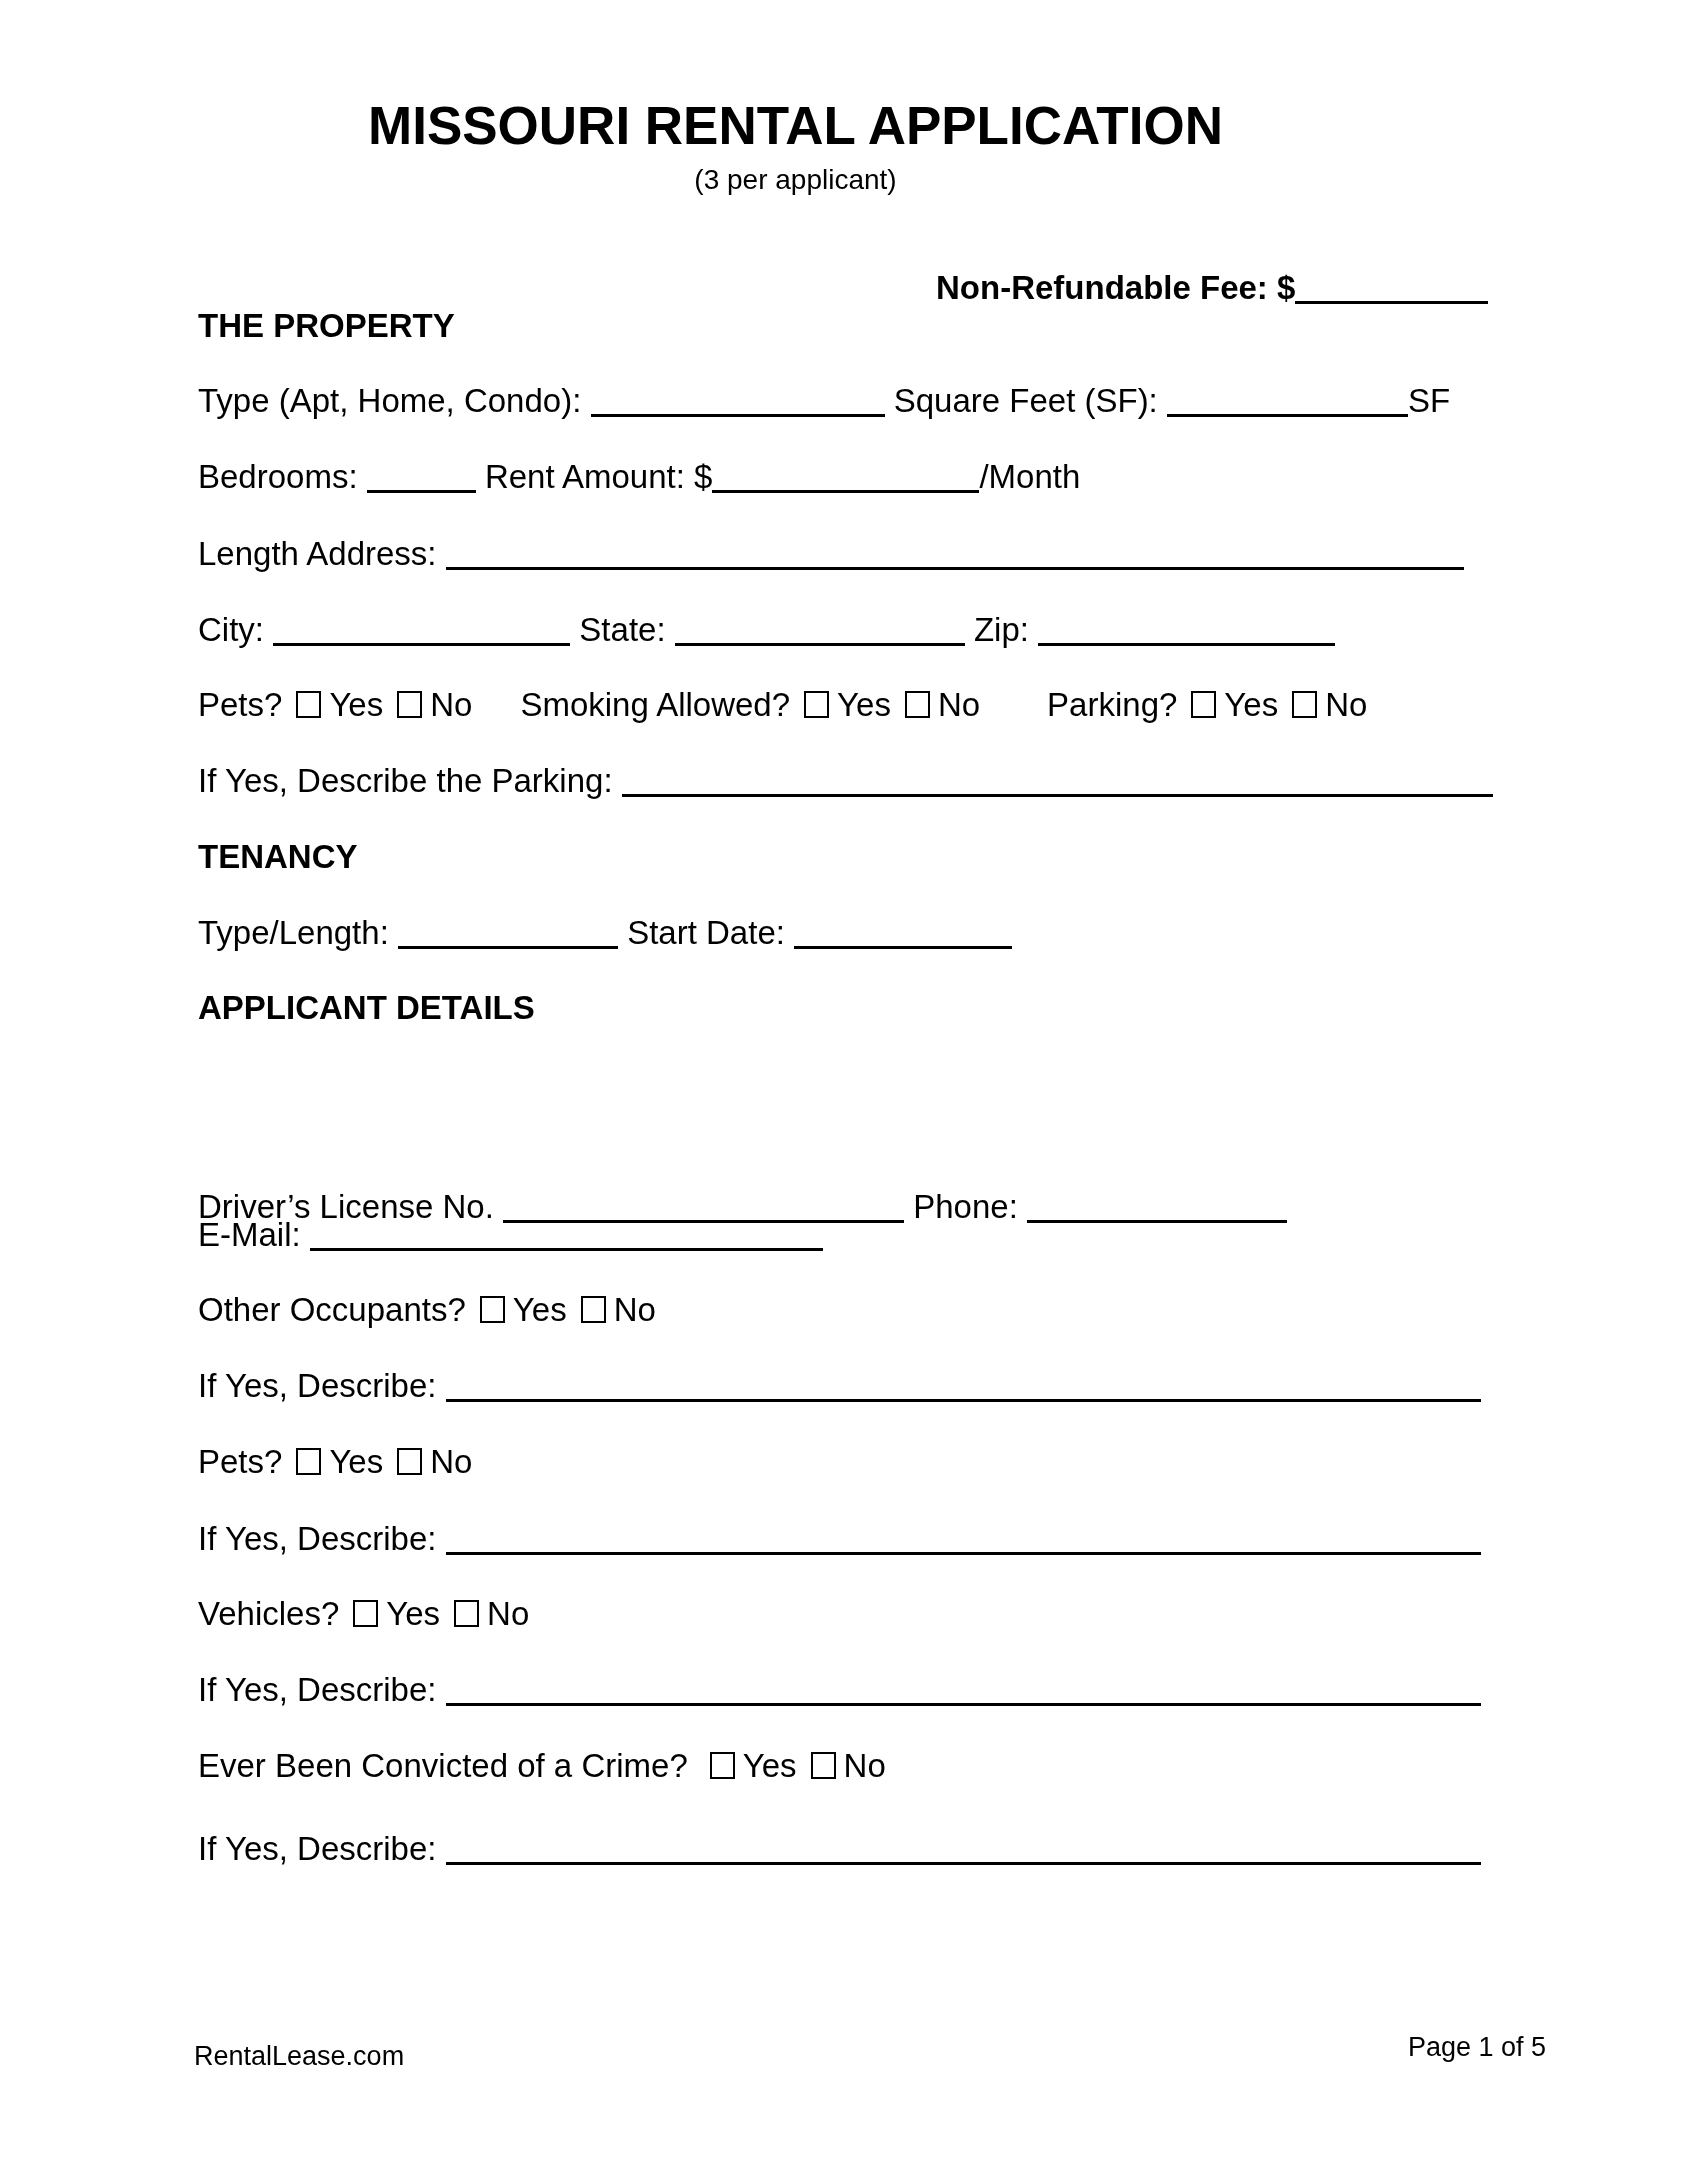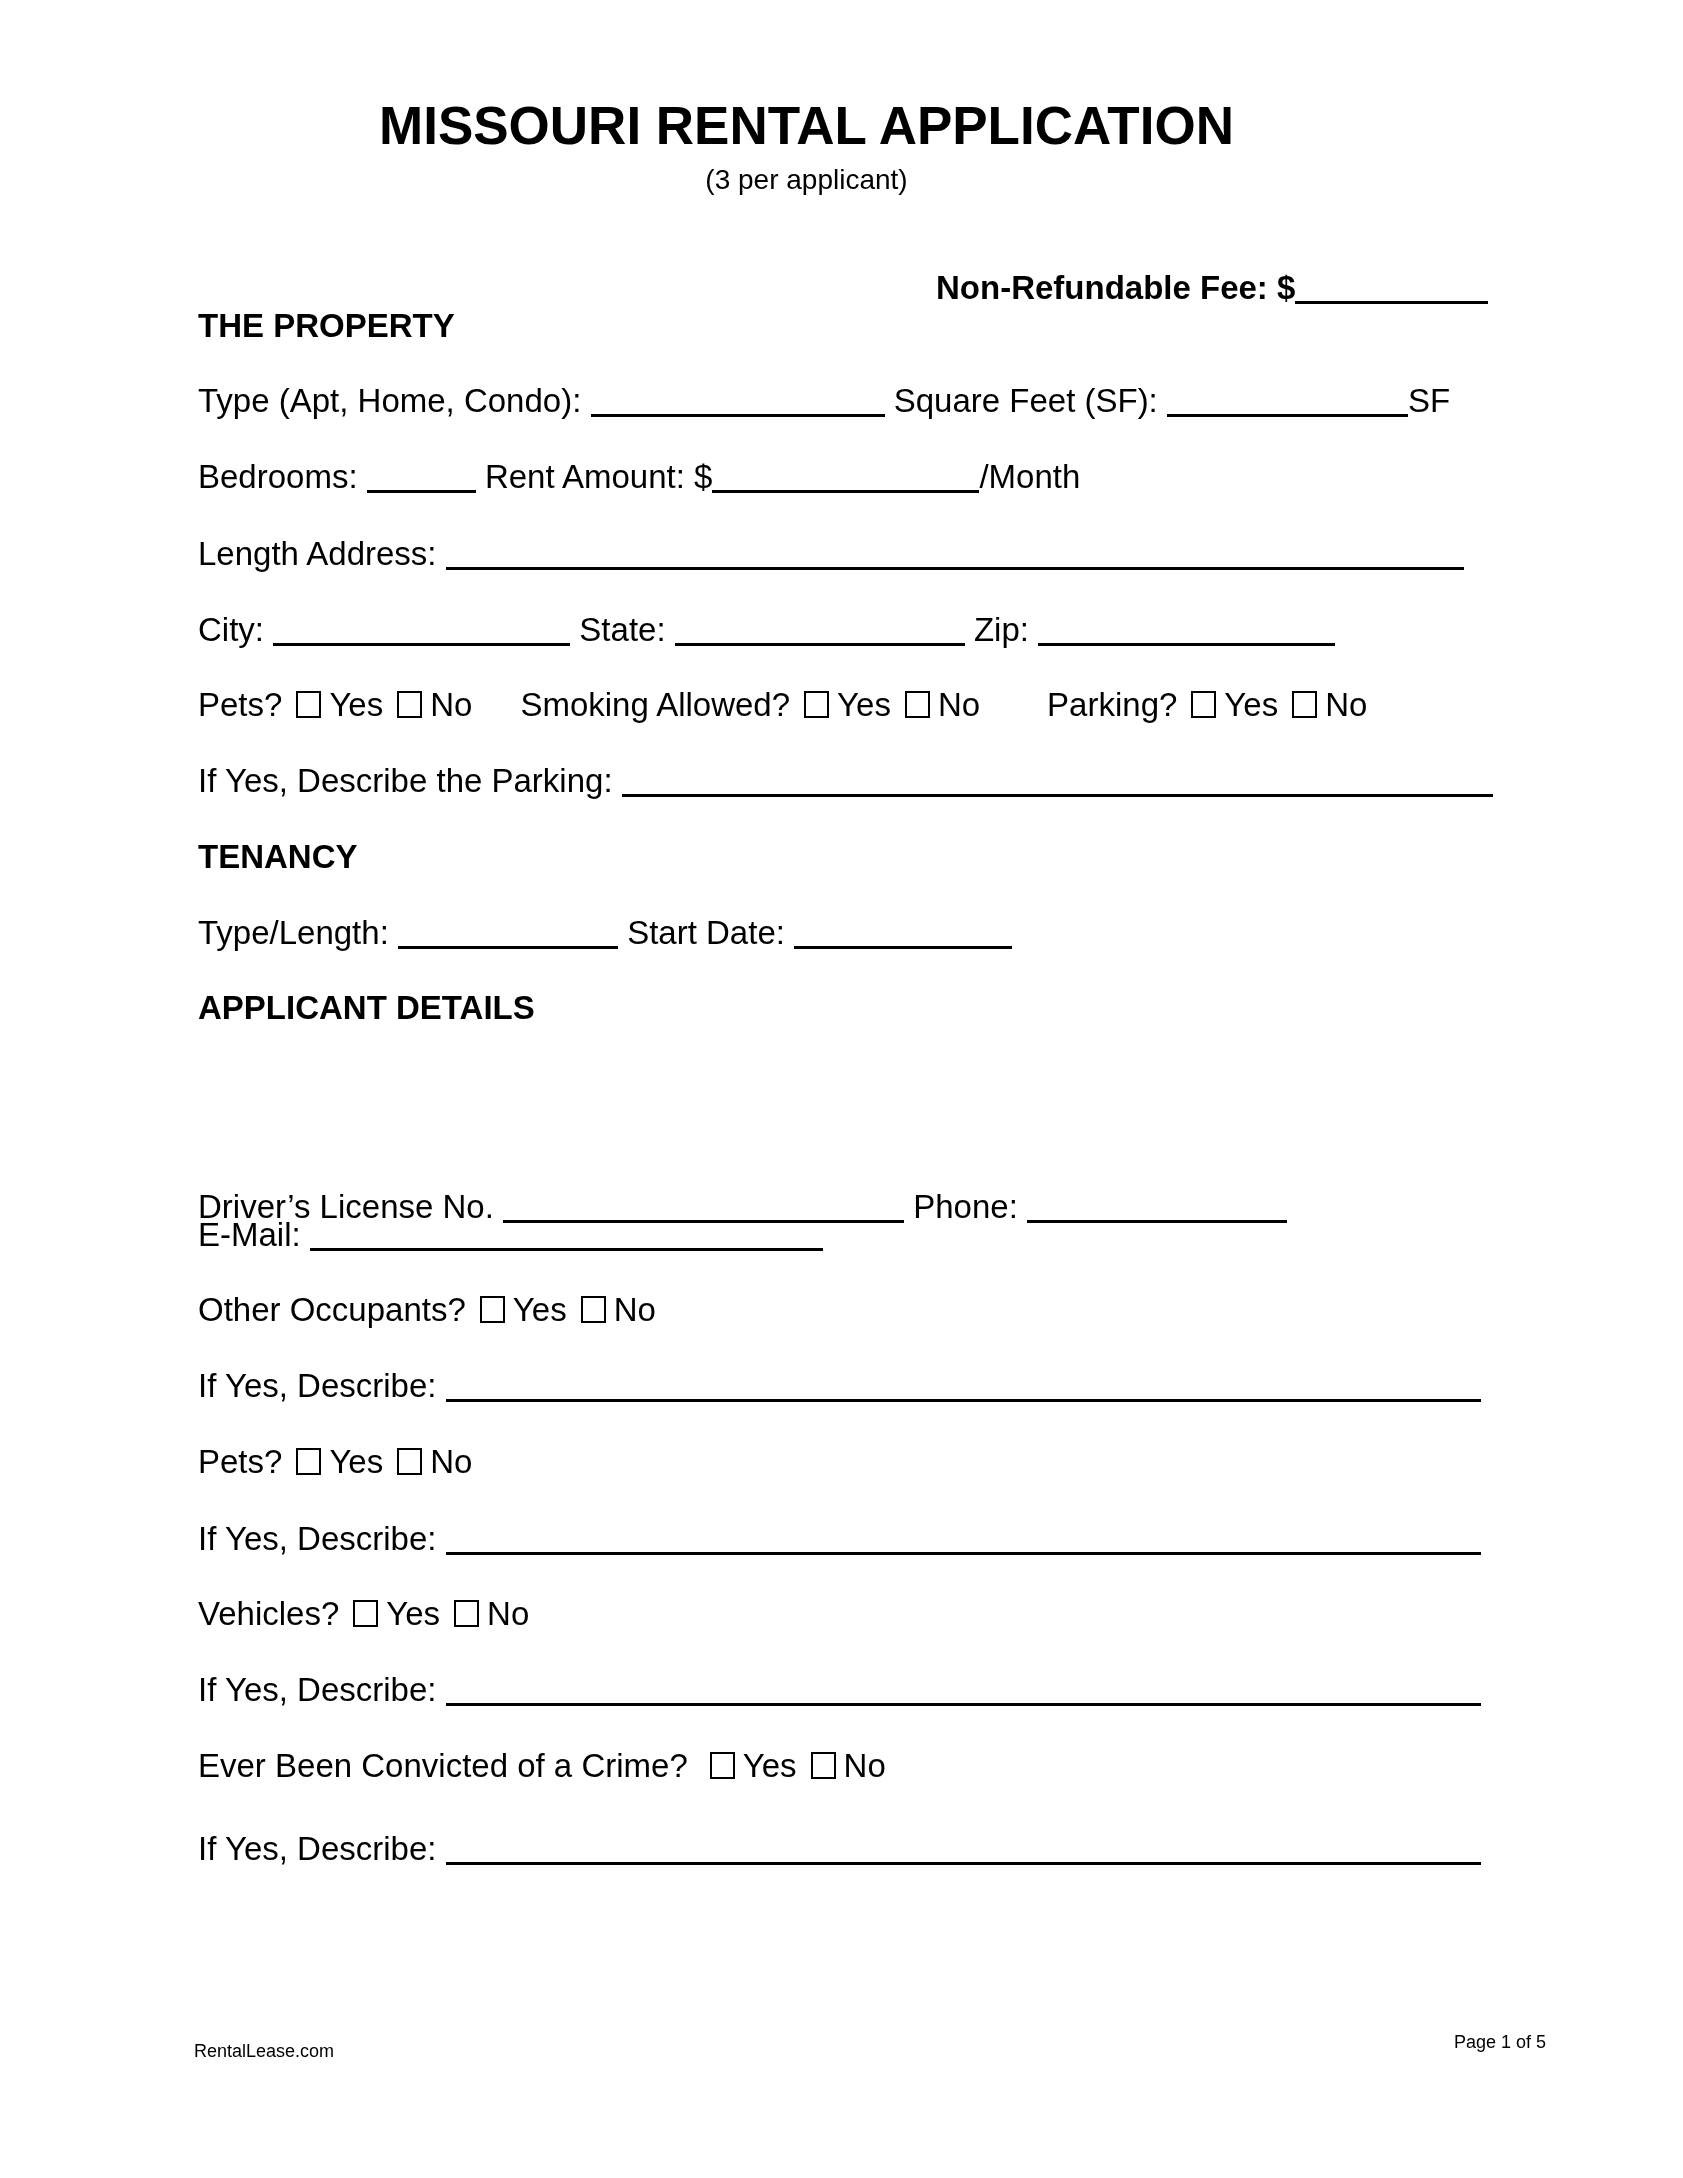--- a/index.html
+++ b/index.html
@@ -2,35 +2,35 @@
 <html><head>
 <meta charset="utf-8">
 <style>
   html,body { margin:0; padding:0; background:#ffffff; }
   .page {
     position:relative; width:1683px; height:2178px; background:#ffffff;
     font-family:"Liberation Sans", sans-serif; font-size:33px; color:#000000;
     overflow:hidden;
   }
   .row { position:absolute; left:198px; white-space:nowrap; }
-  .center { left:12px; width:1589px; text-align:center; }
+  .center { left:1px; width:1589px; text-align:center; }
   .bold { font-weight:bold; }
   .title { font-size:53px; font-weight:bold; letter-spacing:0px; }
   .subtitle { font-size:28px; }
   .blank {
     display:inline-block; border-bottom:3px solid #000; height:30px;
     vertical-align:-5px;
   }
   .cb {
     display:inline-block; width:21px; height:23px; border:2px solid #000;
     vertical-align:-2px; margin:0 8px 0 14px; background:#fff;
   }
   .grp-gap1 { margin-left:48px; }
   .grp-gap2 { margin-left:67px;margin-top:21px; }
-  .footer { font-size:18px; }
+  .footer { font-size:27px; }
 </style>
 </head>
 <body>
 
 <div class="page">
 
   <div class="row center title" style="top:95px">MISSOURI RENTAL APPLICATION</div>
   <div class="row center subtitle" style="top:164px">(3 per applicant)</div>
 
   <div class="row" style="left:936px; top:269px"><span class="bold">Non-Refundable Fee: $</span><span class="blank" style="width:193px"></span></div>

